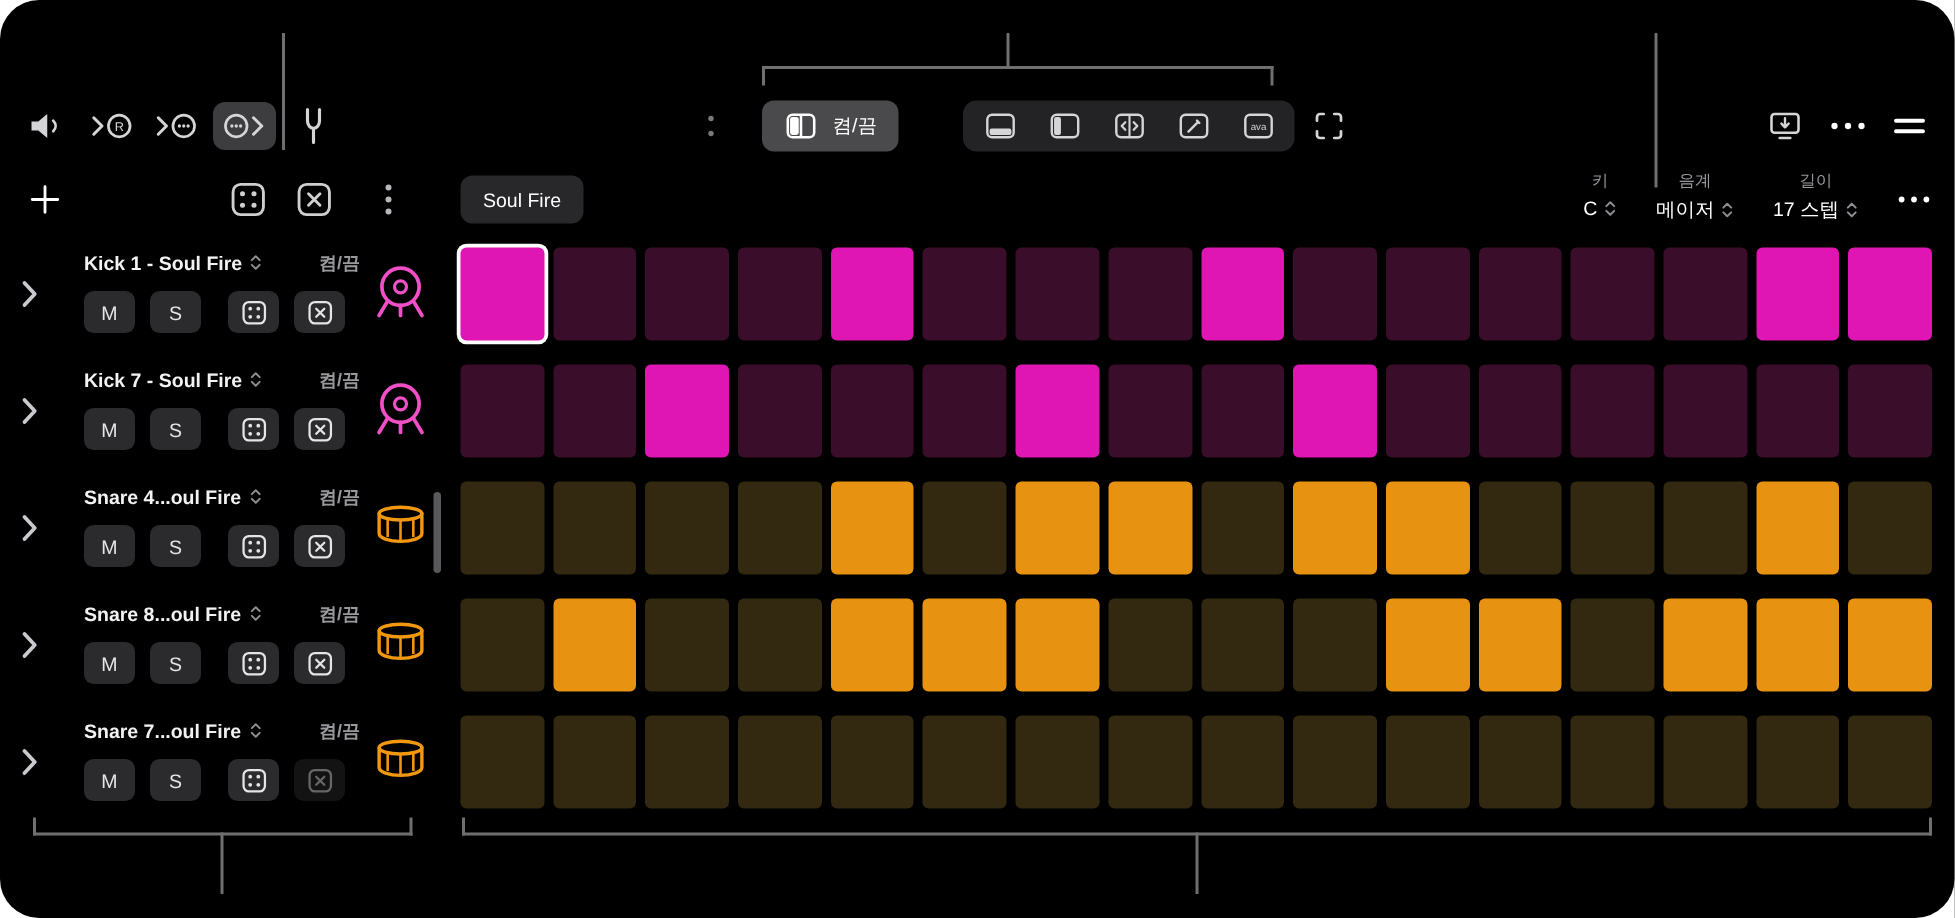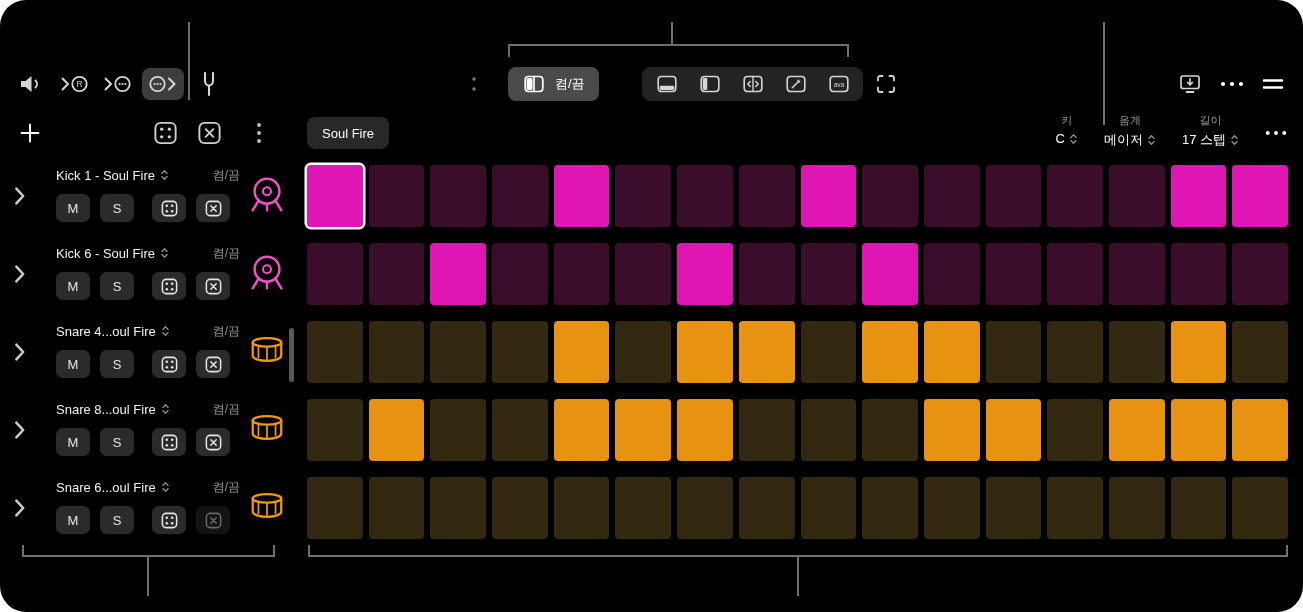--- a/index.html
+++ b/index.html
@@ -32,21 +32,21 @@
   .ud-ic { width:9px; height:14px; color:#8e8e93; }
 
   
   .tracks { position:absolute; left:0; right:15px; top:165px; bottom:0; }
   .track-row { position:absolute; left:0; right:0; height:62px; }
   .track-row:nth-child(1){top:0px} .track-row:nth-child(2){top:78px}
   .track-row:nth-child(3){top:156px} .track-row:nth-child(4){top:234px}
   .track-row:nth-child(5){top:312px}
   .row-left { position:absolute; left:0; top:0; width:296px; height:62px; }
   .disclosure { position:absolute; left:13px; top:50%; transform:translateY(-50%); color:#c9c9ce; }
-  .name-line { position:absolute; left:56px; top:1px; width:184px; height:18px; display:flex; align-items:center; gap:5px; }
+  .name-line { position:absolute; left:56px; top:1px; width:184px; height:18px; display:flex; align-items:center; gap:5px;font-weight:bold; }
   .tname { font-size:13px; color:#f2f2f2; white-space:nowrap; }
   .onoff { margin-left:auto; font-size:12px; color:#98989d; }
   .btns { position:absolute; left:56px; top:29px; height:28px; display:flex; gap:10px; }
   .rbtn { min-width:34px; height:28px; background:#2b2b2d; border-radius:6.5px; display:flex; align-items:center; justify-content:center; font-size:13px; color:#e5e5e7; }
   .rbtn svg { width:19px; height:19px; }
   .rbtn.g2 { margin-left:8px; }
   .rbtn.dim { opacity:.45; }
   .drum { position:absolute; right:8px; top:50%; transform:translateY(-50%); width:42px; height:42px; }
   .kick-c { color:var(--kick-icon,#f04fc8); }
   .snare-c { color:var(--snare-icon,#f2980f); }
@@ -337,21 +337,21 @@
     </div>
 
     <div class="track-row">
       <div class="row-left">
         <div class="disclosure">
           <svg class="ic" width="13" height="21" viewBox="0 0 12 20">
               <path d="M3 3 L9.5 10 L3 17" fill="none" stroke="currentColor" stroke-width="2.4" stroke-linecap="round" stroke-linejoin="round"></path>
             </svg>
         </div>
         <div class="name-line">
-          <span class="tname">Kick 6 - Soul Fire</span>
+          <span class="tname">Kick 7 - Soul Fire</span>
           <svg class="ud-ic" viewBox="0 0 10 16">
               <path d="M2 6.2 L5 3.2 L8 6.2 M2 9.8 L5 12.8 L8 9.8" fill="none" stroke="currentColor" stroke-width="1.5" stroke-linecap="round" stroke-linejoin="round"></path>
             </svg>
           <span class="onoff">켬/끔</span>
         </div>
         <div class="btns">
           <div class="rbtn">M</div>
           <div class="rbtn">S</div>
           <div class="rbtn g2">
             <svg viewBox="0 0 24 24">
@@ -520,21 +520,21 @@
     </div>
 
     <div class="track-row">
       <div class="row-left">
         <div class="disclosure">
           <svg class="ic" width="13" height="21" viewBox="0 0 12 20">
               <path d="M3 3 L9.5 10 L3 17" fill="none" stroke="currentColor" stroke-width="2.4" stroke-linecap="round" stroke-linejoin="round"></path>
             </svg>
         </div>
         <div class="name-line">
-          <span class="tname">Snare 6...oul Fire</span>
+          <span class="tname">Snare 7...oul Fire</span>
           <svg class="ud-ic" viewBox="0 0 10 16">
               <path d="M2 6.2 L5 3.2 L8 6.2 M2 9.8 L5 12.8 L8 9.8" fill="none" stroke="currentColor" stroke-width="1.5" stroke-linecap="round" stroke-linejoin="round"></path>
             </svg>
           <span class="onoff">켬/끔</span>
         </div>
         <div class="btns">
           <div class="rbtn">M</div>
           <div class="rbtn">S</div>
           <div class="rbtn g2">
             <svg viewBox="0 0 24 24">

